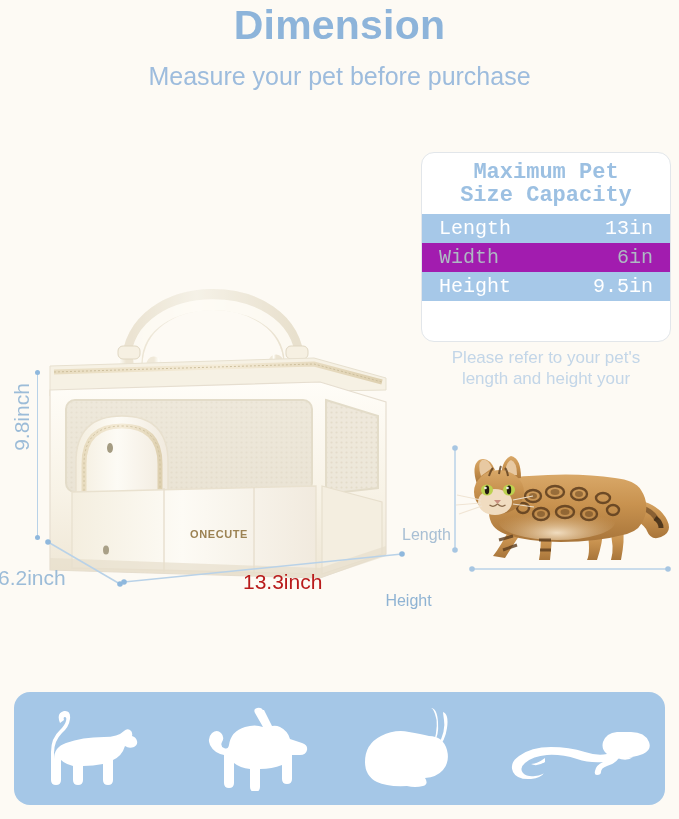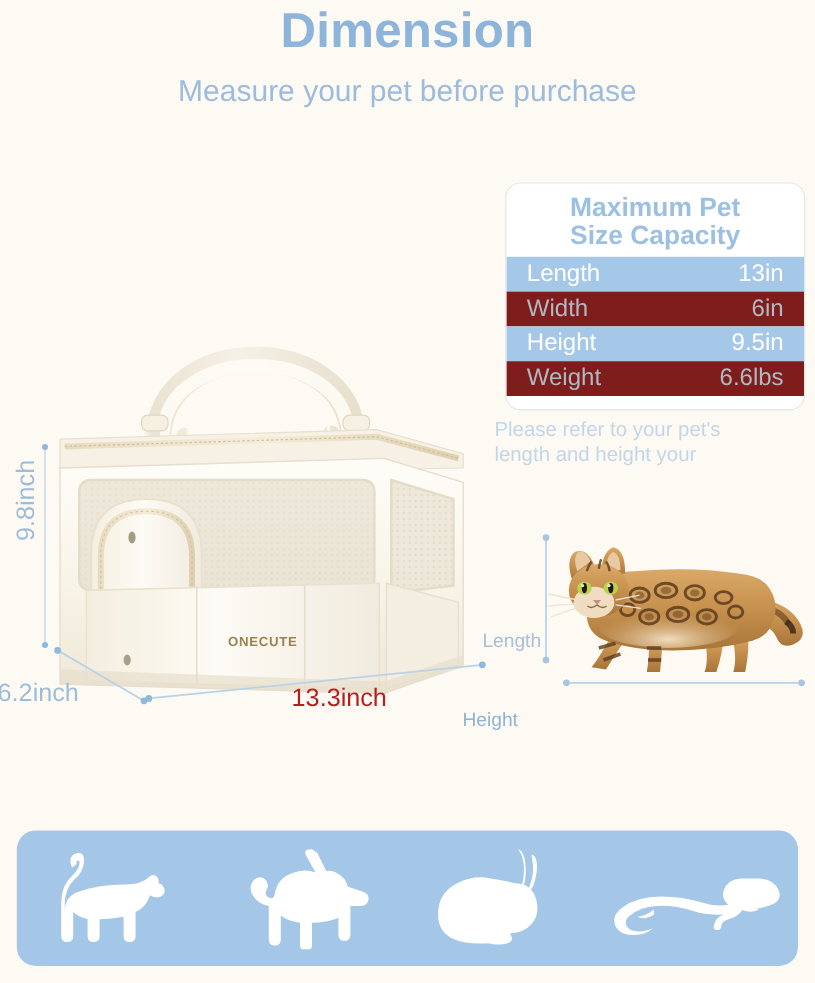--- a/index.html
+++ b/index.html
@@ -21,37 +21,37 @@
     font-size:25px;color:#9dbcdd;font-weight:400;
   }
 
   
   .photo{position:absolute;left:14px;top:150px;width:400px;height:440px;}
 
   
   .card{
     position:absolute;left:421px;top:152px;width:250px;height:190px;
     background:#ffffff;border:1.5px solid #e2e6ea;border-radius:13px;
-    overflow:hidden;box-sizing:border-box;
+    overflow:hidden;box-sizing:border-box;font-family:Liberation Mono, monospace;
   }
   .card-head{
     padding:9px 6px 6px;text-align:center;
     font-size:22px;font-weight:bold;color:#9cc0e2;line-height:1.04;
   }
   .row{
     display:flex;align-items:center;justify-content:space-between;
     height:29px;padding:0 17px;box-sizing:border-box;font-size:20px;
   }
   .row.alt{background:#a6c8e8;color:#ffffff;}
-  .row.plain{background:#7f1d1d;color:#aeb9c3;}
+  .row.plain{background:#a21caf;color:#aeb9c3;}
   .row .k{text-align:left;}
   .row .v{text-align:left;}
 
   .note{
-    position:absolute;left:412px;top:348px;width:268px;text-align:left;
+    position:absolute;left:412px;top:348px;width:268px;text-align:center;
     font-size:17px;line-height:1.22;color:#c3d6e8;
   }
   .note div{white-space:nowrap;}
 
   
   .catwrap{position:absolute;left:437px;top:440px;width:242px;height:125px;}
   .cat-len-label{
     position:absolute;left:402px;top:526px;font-size:16px;color:#a8bfd4;
   }
   .cat-hei-label{
@@ -209,24 +209,20 @@
       <span class="v">13in</span>
     </div>
     <div class="row plain">
       <span class="k">Width</span>
       <span class="v">6in</span>
     </div>
     <div class="row alt">
       <span class="k">Height</span>
       <span class="v">9.5in</span>
     </div>
-    <div class="row plain">
-      <span class="k">Weight</span>
-      <span class="v">6.6lbs</span>
-    </div>
   </div>
 
   <div class="note">
     <div>Please refer to your pet's</div>
     <div>length and height your</div>
   </div>
 
   <div class="catwrap">
     <svg width="242" height="125" viewBox="0 0 242 125">
       <defs>

